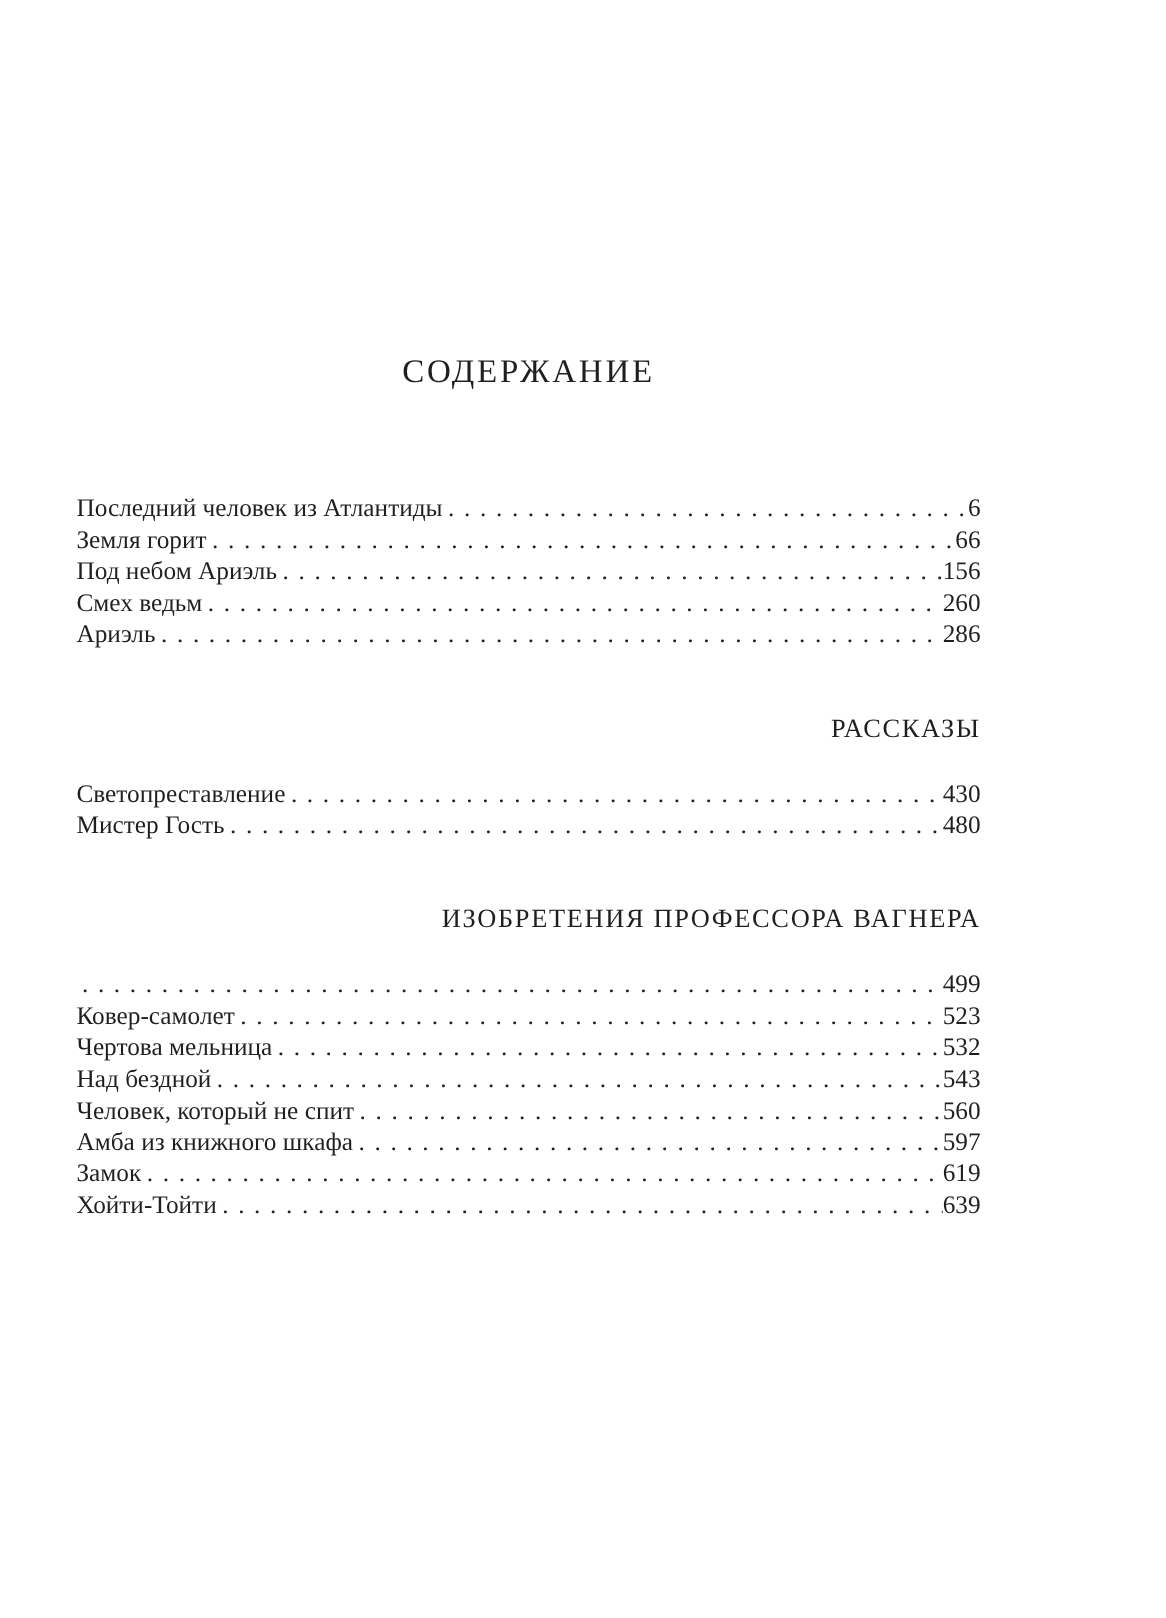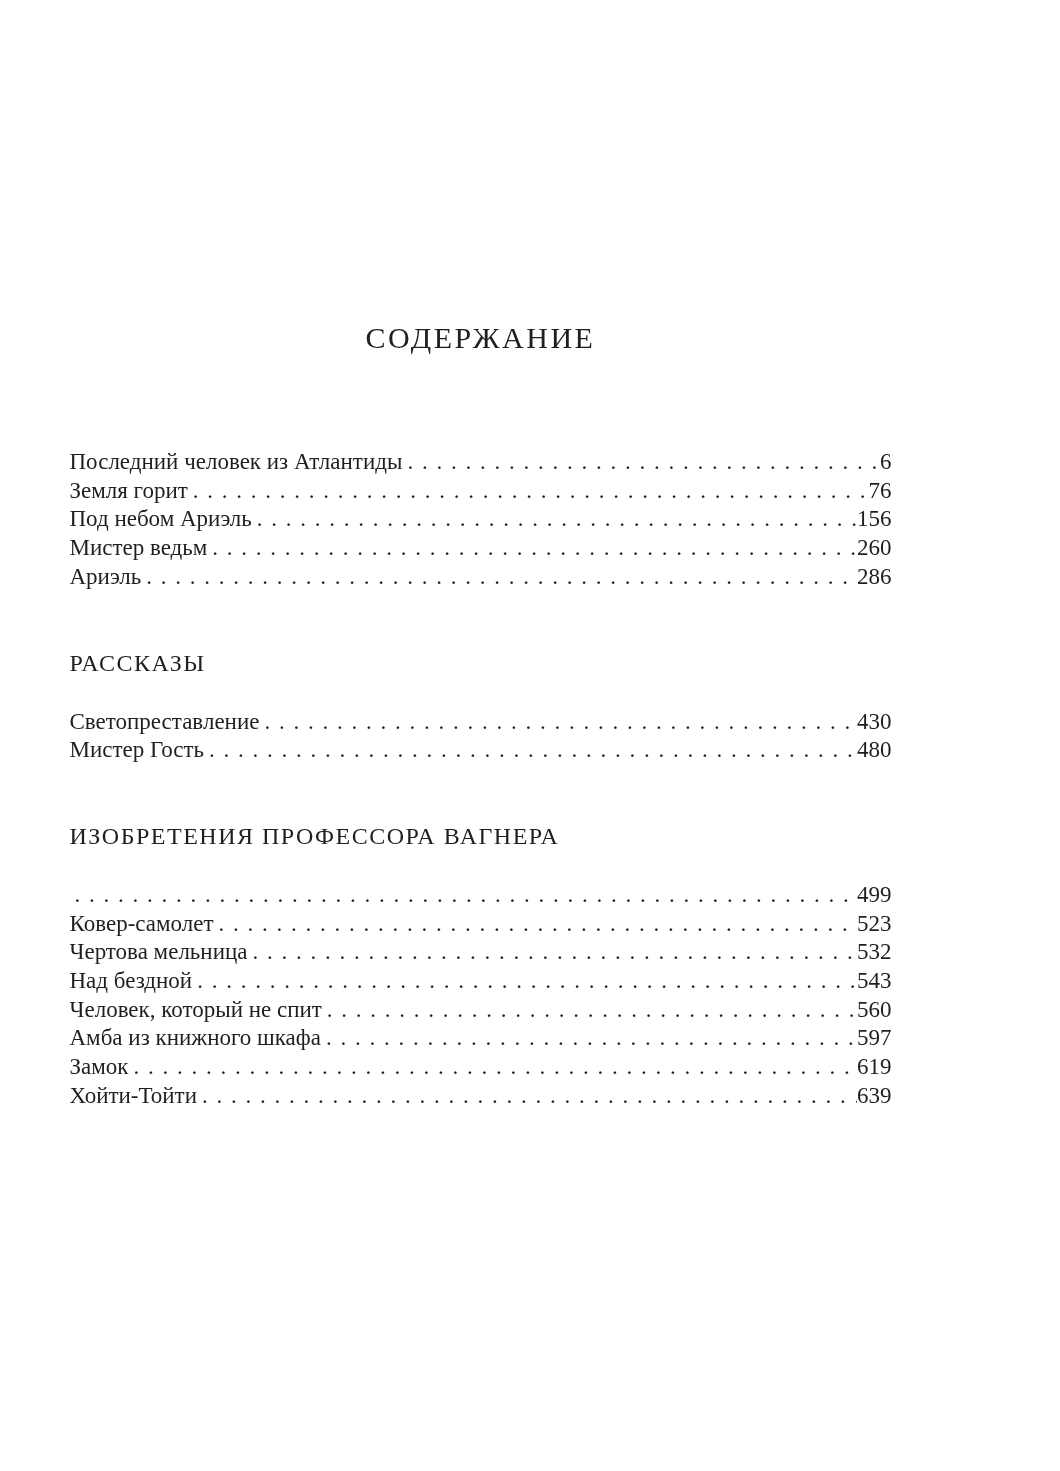--- a/index.html
+++ b/index.html
@@ -29,21 +29,21 @@
     text-align: center;
     letter-spacing: 2.5px;
     white-space: nowrap;
   }
   .toc-section { margin: 0; }
   .toc-section .section-heading {
     margin: 57px 0 30px 0;
     font-size: 24px;
     line-height: 29px;
     font-weight: normal;
-    text-align: left;
+    text-align: right;
     letter-spacing: 1.5px;
     white-space: nowrap;
   }
   .toc-section.no-heading { margin-top: 92px; }
   .toc-row {
     display: flex;
     align-items: flex-end;
     font-size: 23px;
     line-height: 28.7px;
     white-space: nowrap;
@@ -73,29 +73,29 @@
 
     <div class="rows">
             <div class="toc-row">
     <span class="t">Последний человек из Атлантиды</span>
     <span class="dots">. . . . . . . . . . . . . . . . . . . . . . . . . . . . . . . . . . . . . . . . . . . . . . . . . . . . . . . . . . . . . . . . . . . . . . . . . . . . . . . . . . . . . . . . . .</span>
     <span class="p">6</span>
   </div>
             <div class="toc-row">
     <span class="t">Земля горит</span>
     <span class="dots">. . . . . . . . . . . . . . . . . . . . . . . . . . . . . . . . . . . . . . . . . . . . . . . . . . . . . . . . . . . . . . . . . . . . . . . . . . . . . . . . . . . . . . . . . .</span>
-    <span class="p">76</span>
+    <span class="p">66</span>
   </div>
             <div class="toc-row">
     <span class="t">Под небом Ариэль</span>
     <span class="dots">. . . . . . . . . . . . . . . . . . . . . . . . . . . . . . . . . . . . . . . . . . . . . . . . . . . . . . . . . . . . . . . . . . . . . . . . . . . . . . . . . . . . . . . . . .</span>
     <span class="p">156</span>
   </div>
             <div class="toc-row">
-    <span class="t">Мистер ведьм</span>
+    <span class="t">Смех ведьм</span>
     <span class="dots">. . . . . . . . . . . . . . . . . . . . . . . . . . . . . . . . . . . . . . . . . . . . . . . . . . . . . . . . . . . . . . . . . . . . . . . . . . . . . . . . . . . . . . . . . .</span>
     <span class="p">260</span>
   </div>
             <div class="toc-row">
     <span class="t">Ариэль</span>
     <span class="dots">. . . . . . . . . . . . . . . . . . . . . . . . . . . . . . . . . . . . . . . . . . . . . . . . . . . . . . . . . . . . . . . . . . . . . . . . . . . . . . . . . . . . . . . . . .</span>
     <span class="p">286</span>
   </div>
           </div>
   </section>

